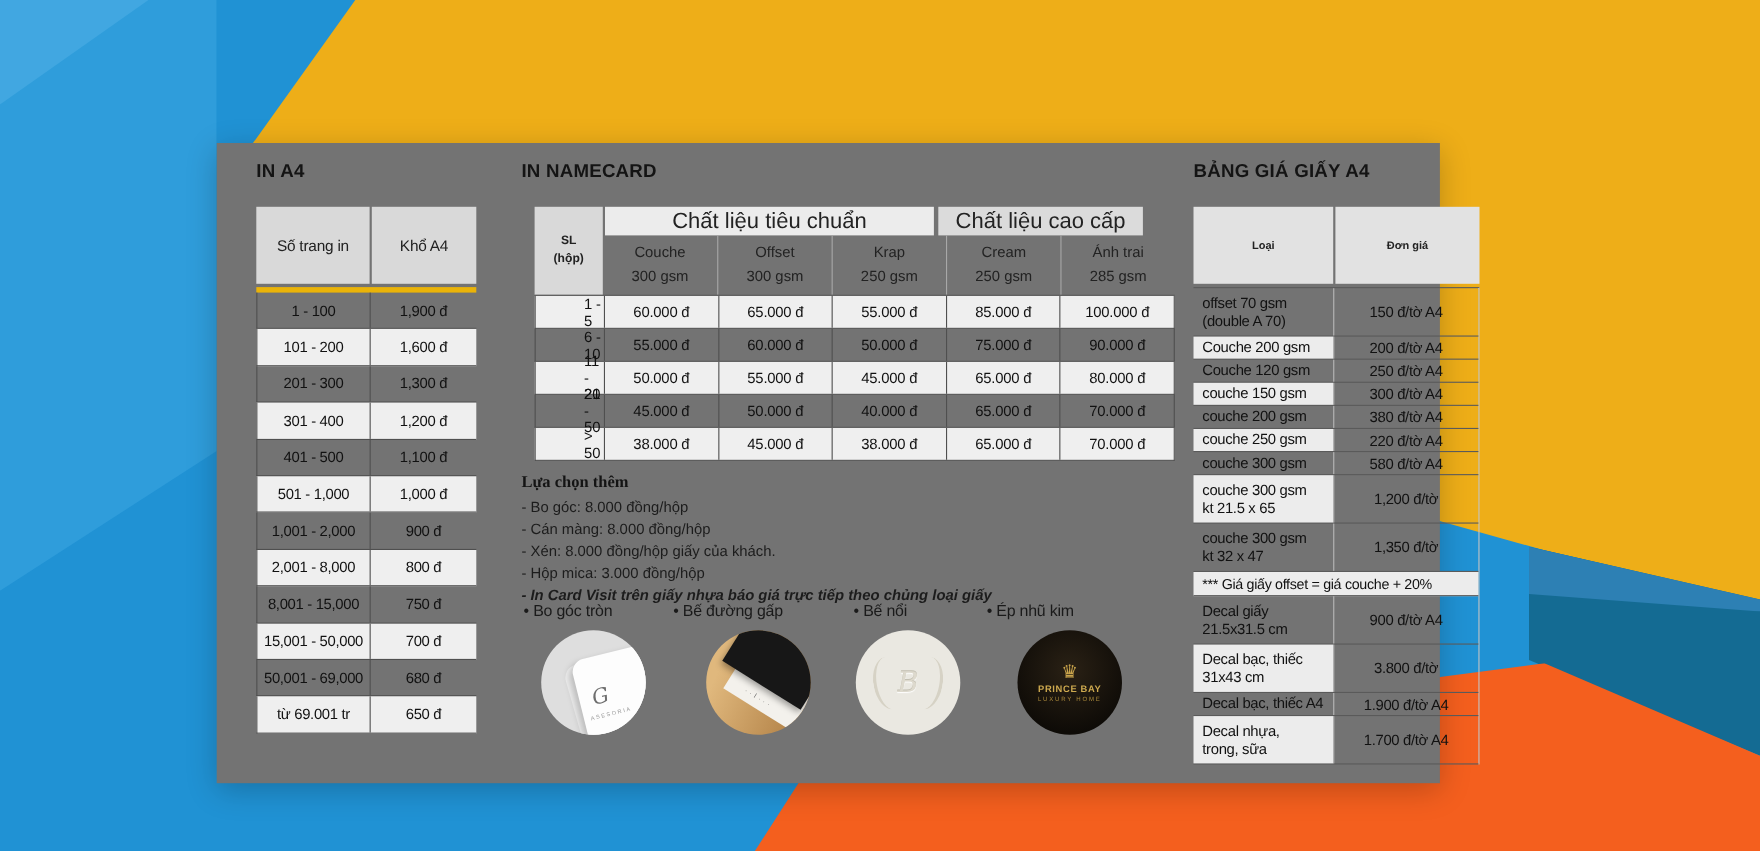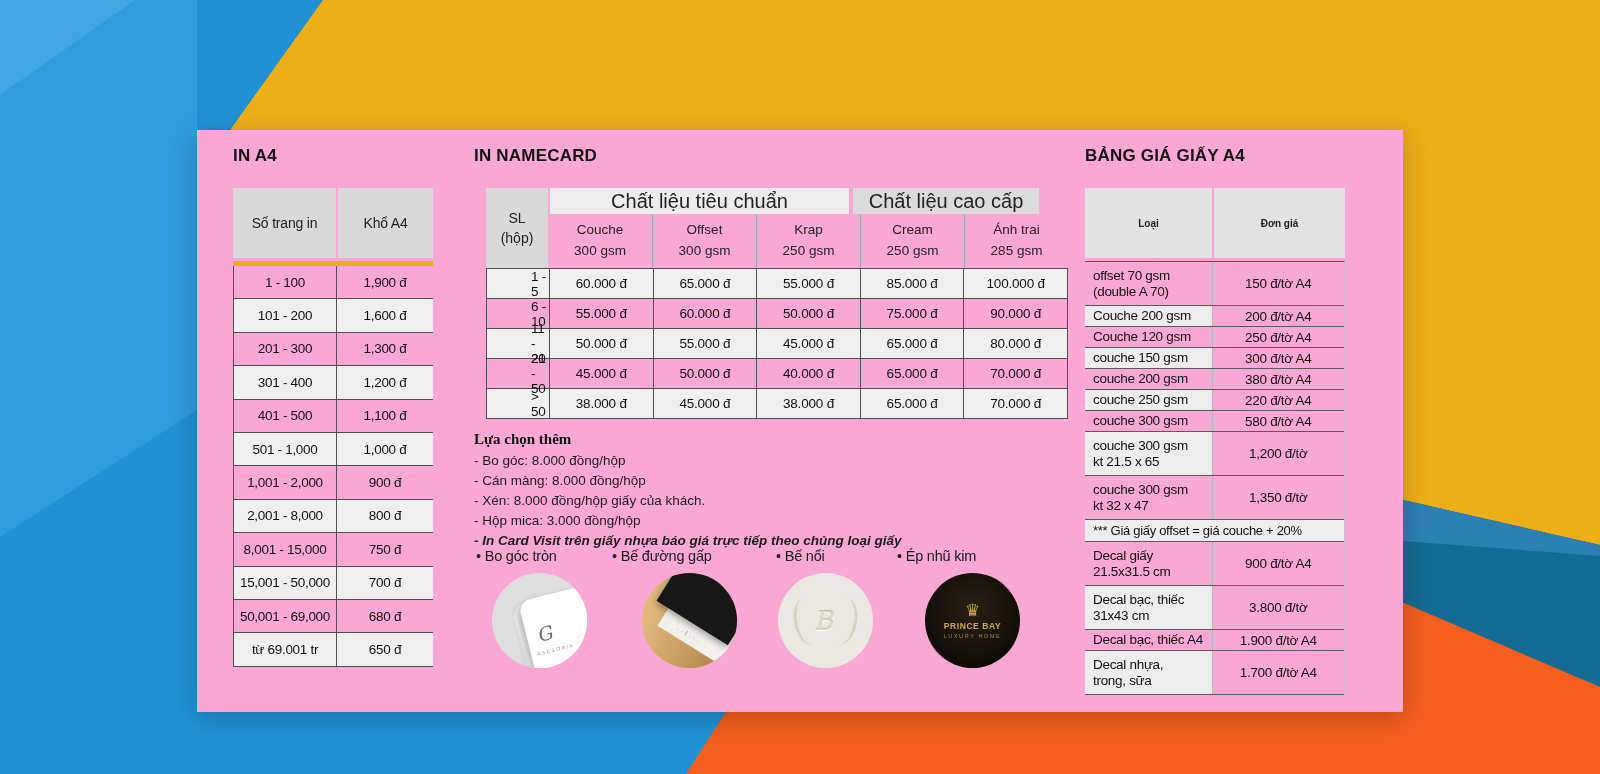--- a/index.html
+++ b/index.html
@@ -12,21 +12,21 @@
   .bg-blue-base{background:#2092d4;}
   .bg-blue-crease{background:#2f9ddb;clip-path:polygon(0 0,197px 0,197px 410px,0 537px);}
   .bg-blue-corner{background:#41a7e1;clip-path:polygon(0 0,135px 0,0 95px);}
   .bg-yellow{background:#eeae18;clip-path:polygon(323px 0,1600px 0,1600px 546px,1403px 500px,205px 165px);}
   .bg-teal{background:#146b93;clip-path:polygon(1390px 497px,1600px 545px,1600px 687px,1390px 600px);}
   .bg-teal-light{background:#2d80b4;clip-path:polygon(1390px 497px,1600px 545px,1600px 556px,1390px 540px);}
   .bg-orange{background:#f45f1e;clip-path:polygon(686px 774px,740px 690px,1404px 603px,1600px 687px,1600px 774px);}
 
   
   .card{
-    position:absolute;left:197px;top:130px;width:1206px;height:582px;background:#f9a8d4;
+    position:absolute;left:197px;top:130px;width:1112px;height:582px;background:#737373;
     box-shadow:0 6px 26px rgba(0,0,0,.22);
   }
   .sec-title{position:absolute;font-size:17px;font-weight:bold;color:#141414;letter-spacing:.2px;}
 
   
   .a4-title{left:36px;top:16px;}
   .a4-table{position:absolute;left:36px;top:58px;width:200px;}
   .a4-head{display:flex;gap:2px;height:70px;margin-bottom:3px;}
   .a4-th{background:#d9d9d9;display:flex;align-items:center;justify-content:center;
          font-size:14px;color:#222;letter-spacing:-0.2px;}
@@ -37,21 +37,21 @@
   .a4-c{display:flex;align-items:center;justify-content:center;font-size:13.5px;
         letter-spacing:-0.3px;color:#111;}
   .a4-c1{width:103px;border-right:1px solid #4f4f4f;box-sizing:border-box;}
   .a4-c2{width:96px;}
 
   
   .nc-title{left:277px;top:16px;}
   .nc-table{position:absolute;left:289px;top:58px;width:582px;height:230px;}
   .nc-sl{position:absolute;left:0;top:0;width:62px;height:80px;background:#d9d9d9;
          display:flex;align-items:center;justify-content:center;text-align:center;
-         font-size:14px;white-space:pre-line;line-height:1.45;color:#222;}
+         font-size:11px;white-space:pre-line;line-height:1.45;color:#222;font-weight:bold;}
   .nc-band{position:absolute;top:0;height:26px;display:flex;align-items:center;justify-content:center;
            font-size:20px;color:#222;}
   .nc-band-std{left:64px;width:299px;background:#ececec;}
   .nc-band-prem{left:367px;width:186px;background:#dbdbdb;}
   .nc-subrow{position:absolute;left:62px;top:26px;width:520px;height:54px;display:flex;}
   .nc-th{width:104px;box-sizing:border-box;display:flex;align-items:center;justify-content:center;
          text-align:center;font-size:13.5px;white-space:pre-line;line-height:1.55;color:#222;}
   .nc-th + .nc-th{border-left:1px solid #a8a8a8;}
   .nc-body{position:absolute;left:0;top:80px;width:582px;border-top:1px solid #4f4f4f;}
   .nc-row{display:flex;height:29px;border-bottom:1px solid #4f4f4f;

